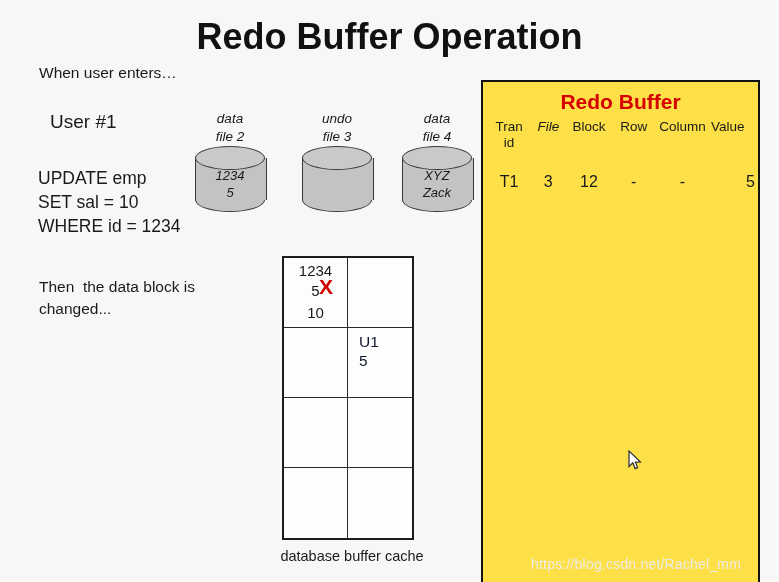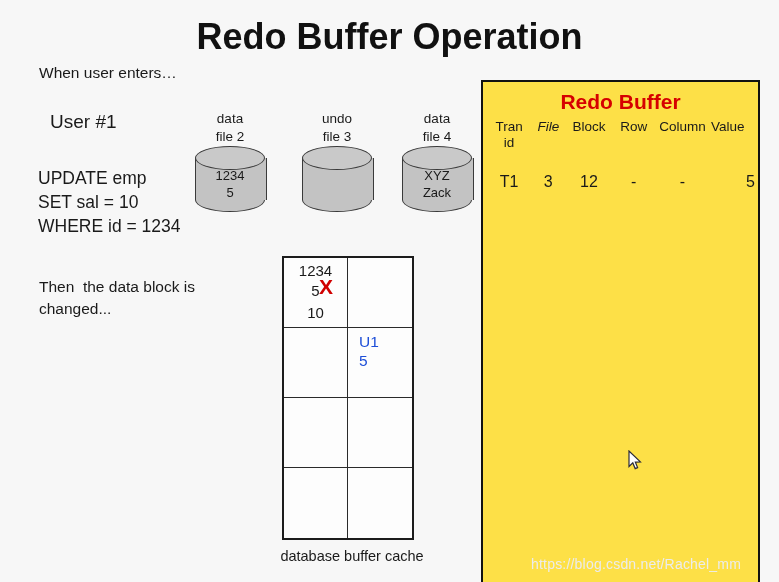--- a/index.html
+++ b/index.html
@@ -65,20 +65,21 @@
     top: 276px;
     font-size: 15.5px;
     line-height: 22px;
     color: #1a1a1a;
     white-space: pre;
   }
 
   
   .cyl-group {
     position: absolute;
+    font-style: italic;
   }
   .cyl-caption {
     position: absolute;
     left: 0;
     top: 0;
     width: 100%;
     text-align: center;
     font-size: 13.5px;
     line-height: 18px;
     color: #1a1a1a;
@@ -161,21 +162,21 @@
     font-weight: bold;
     color: #d00000;
     line-height: 1;
   }
   .cell-b-text {
     position: absolute;
     left: 11px;
     top: 4px;
     font-size: 15.5px;
     line-height: 19px;
-    color: #1d4ed8;
+    color: #0f172a;
     white-space: pre;
   }
 
   .bcache-caption {
     position: absolute;
     left: 262px;
     top: 548px;
     width: 180px;
     text-align: center;
     font-size: 14.5px;

